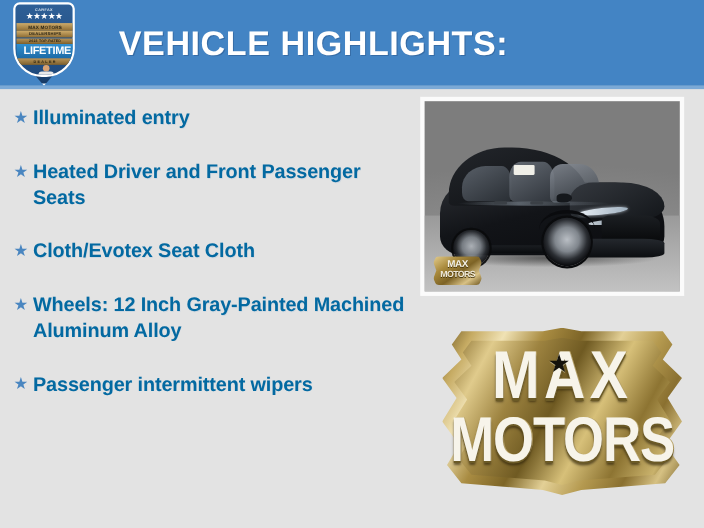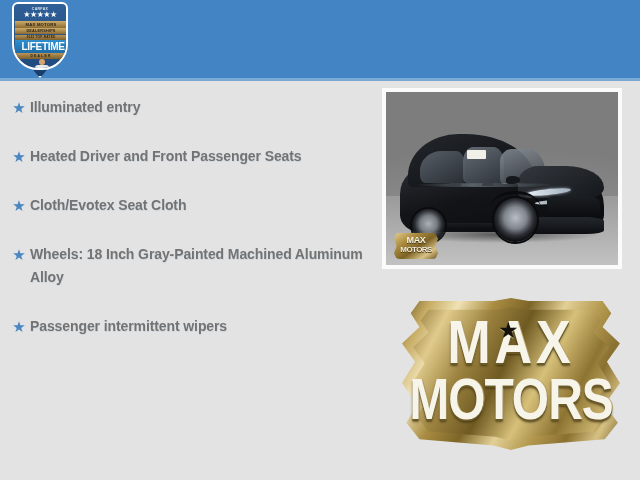--- a/index.html
+++ b/index.html
@@ -103,22 +103,22 @@
   .bullet-star{
     flex:0 0 auto;
     width:22px;
     color:#4a86c0;
     font-size:15px;
     line-height:23px;
     text-align:center;
   }
   .bullet-text{
     flex:1 1 auto;
-    color:#737373;
-    font-size:14px;
+    color:#0369a1;
+    font-size:18px;
     font-weight:bold;
     line-height:23px;
     letter-spacing:-0.1px;
     text-shadow:0.5px 0.5px 0 rgba(190,205,220,.55);
   }
 
   
   #photo{
     position:absolute;left:382px;top:88px;width:240px;height:181px;
     background:#fbfbfb;
@@ -325,20 +325,21 @@
         <div class="badge-band badge-band-3">2023 TOP-RATED</div>
         <div class="badge-lifetime">LIFETIME</div>
         <div class="badge-dealer">DEALER</div>
         <div class="badge-person">
           <div class="head"></div>
           <div class="body"></div>
         </div>
       </div>
     </div>
 
+    <div id="header-title">VEHICLE HIGHLIGHTS:</div>
   </div>
   <div id="header-underline"></div>
 
   <div id="bullets">
 
     <div class="bullet-row">
       <div class="bullet-star">★</div>
       <div class="bullet-text">Illuminated entry</div>
     </div>
 
@@ -347,21 +348,21 @@
       <div class="bullet-text">Heated Driver and Front Passenger Seats</div>
     </div>
 
     <div class="bullet-row">
       <div class="bullet-star">★</div>
       <div class="bullet-text">Cloth/Evotex Seat Cloth</div>
     </div>
 
     <div class="bullet-row">
       <div class="bullet-star">★</div>
-      <div class="bullet-text">Wheels: 18 Inch Gray-Painted Machined Aluminum Alloy</div>
+      <div class="bullet-text">Wheels: 12 Inch Gray-Painted Machined Aluminum Alloy</div>
     </div>
 
     <div class="bullet-row">
       <div class="bullet-star">★</div>
       <div class="bullet-text">Passenger intermittent wipers</div>
     </div>
 
   </div>
 
   <div id="photo">

